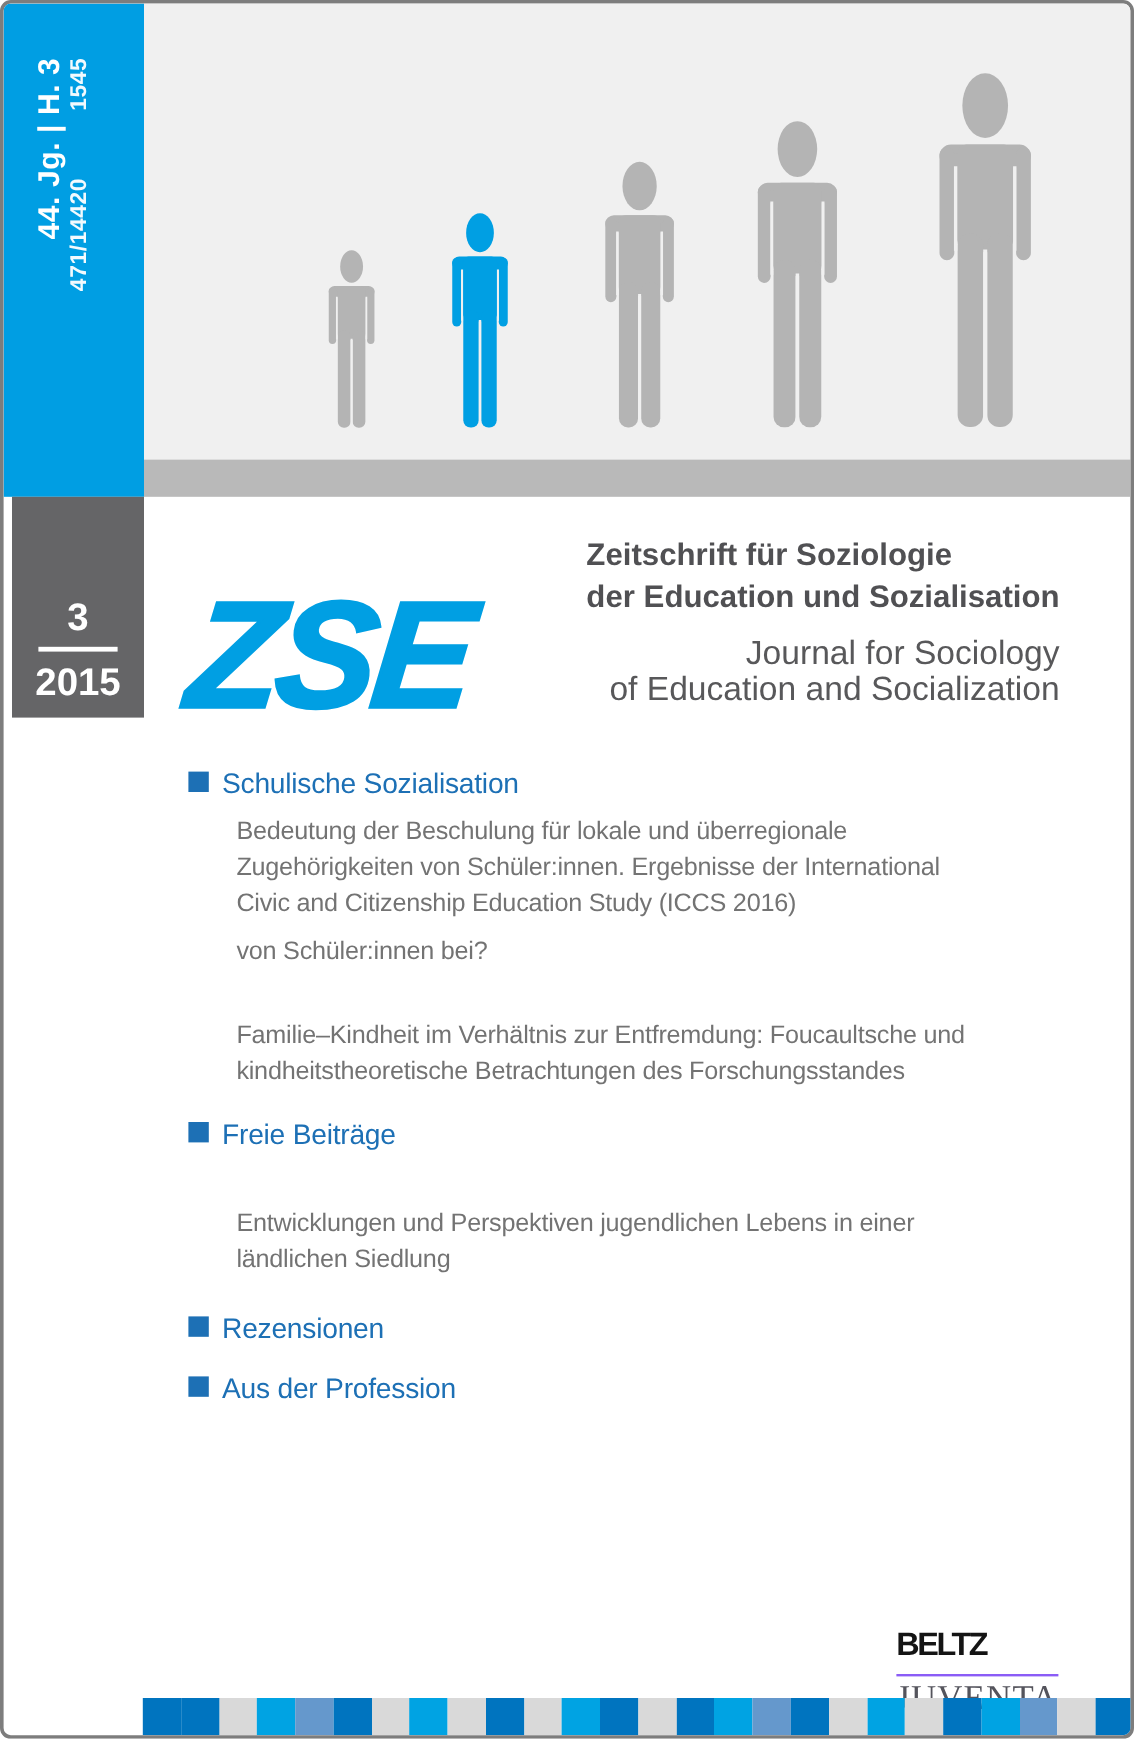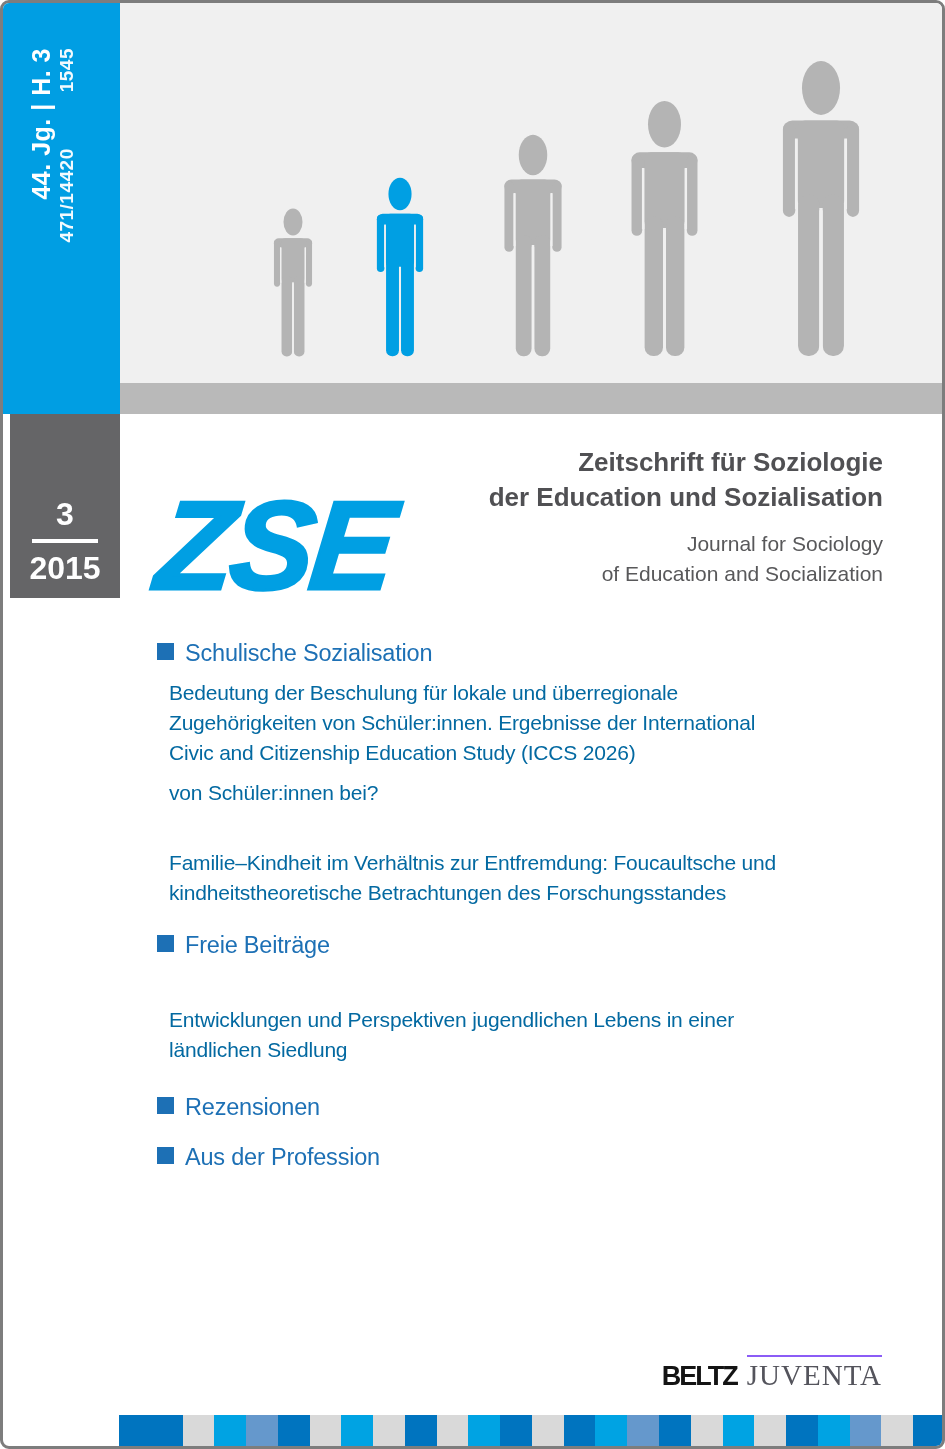--- a/index.html
+++ b/index.html
@@ -31,34 +31,34 @@
   .issue-box{position:absolute;left:7px;top:411px;width:110px;height:184px;background:#656567;
              display:flex;flex-direction:column;align-items:center;color:#ffffff;padding-top:85px;
              box-sizing:border-box;}
   .issue-num,.issue-year{font-size:32px;font-weight:bold;line-height:30px;}
   .issue-rule{width:66px;height:4px;background:#ffffff;margin:10px 0;}
 
   
   .zse{position:absolute;left:155px;top:495px;color:#009fe3;font-size:126px;line-height:96px;
        font-weight:bold;font-style:italic;letter-spacing:-4px;transform:skewX(-6deg);
        -webkit-text-stroke:3px #009fe3;}
-  .title-de{position:absolute;right:59px;top:442px;text-align:right;color:#505053;
+  .title-de{position:absolute;right:59px;top:442px;color:#505053;
             font-size:26px;font-weight:bold;line-height:35px;}
   .title-en{position:absolute;right:59px;top:526px;text-align:right;color:#58585a;
-            font-size:21px;line-height:30px;}
+            font-size:28px;line-height:30px;}
 
   
   .toc-h{position:absolute;left:154px;display:flex;align-items:flex-start;
          color:#1d70b5;font-size:23.5px;font-weight:normal;line-height:26px;letter-spacing:-0.2px;}
   .bullet{width:17px;height:17px;background:#1d70b5;margin-right:11px;margin-top:3px;flex:none;}
-  .toc-item{position:absolute;left:166px;color:#0369a1;font-size:21px;line-height:30px;
+  .toc-item{position:absolute;left:194px;color:#737373;font-size:21px;line-height:30px;
             letter-spacing:-0.2px;white-space:nowrap;}
 
   
-  .publisher{position:absolute;right:60px;top:1352px;display:flex;align-items:baseline;gap:10px;}
+  .publisher{position:absolute;right:60px;top:1352px;display:flex;align-items:baseline;gap:10px;flex-direction:column;}
   .beltz{font-size:27px;font-weight:bold;letter-spacing:-2px;color:#141414;line-height:30px;}
   .juventa{font-family:"Liberation Serif",serif;font-size:29px;color:#54545c;letter-spacing:1px;
            line-height:32px;border-top:2px solid #8b5cf6;padding-top:2px;}
 
   
   .color-strip{position:absolute;left:116px;top:1412px;height:31px;display:flex;}
   .sq{width:31.77px;height:31px;flex:none;}
 </style>
 </head>
 <body>
@@ -165,21 +165,21 @@
     <div>of Education and Socialization</div>
   </div>
 
   <div class="toc-h" style="top:637px">
     <span class="bullet"></span>
     <span>Schulische Sozialisation</span>
   </div>
   <div class="toc-item" style="top:675px">
     <div>Bedeutung der Beschulung für lokale und überregionale</div>
     <div>Zugehörigkeiten von Schüler:innen. Ergebnisse der International</div>
-    <div>Civic and Citizenship Education Study (ICCS 2026)</div>
+    <div>Civic and Citizenship Education Study (ICCS 2016)</div>
   </div>
   <div class="toc-item" style="top:775px">
     <div>von Schüler:innen bei?</div>
   </div>
   <div class="toc-item" style="top:845px">
     <div>Familie–Kindheit im Verhältnis zur Entfremdung: Foucaultsche und</div>
     <div>kindheitstheoretische Betrachtungen des Forschungsstandes</div>
   </div>
 
   <div class="toc-h" style="top:929px">

